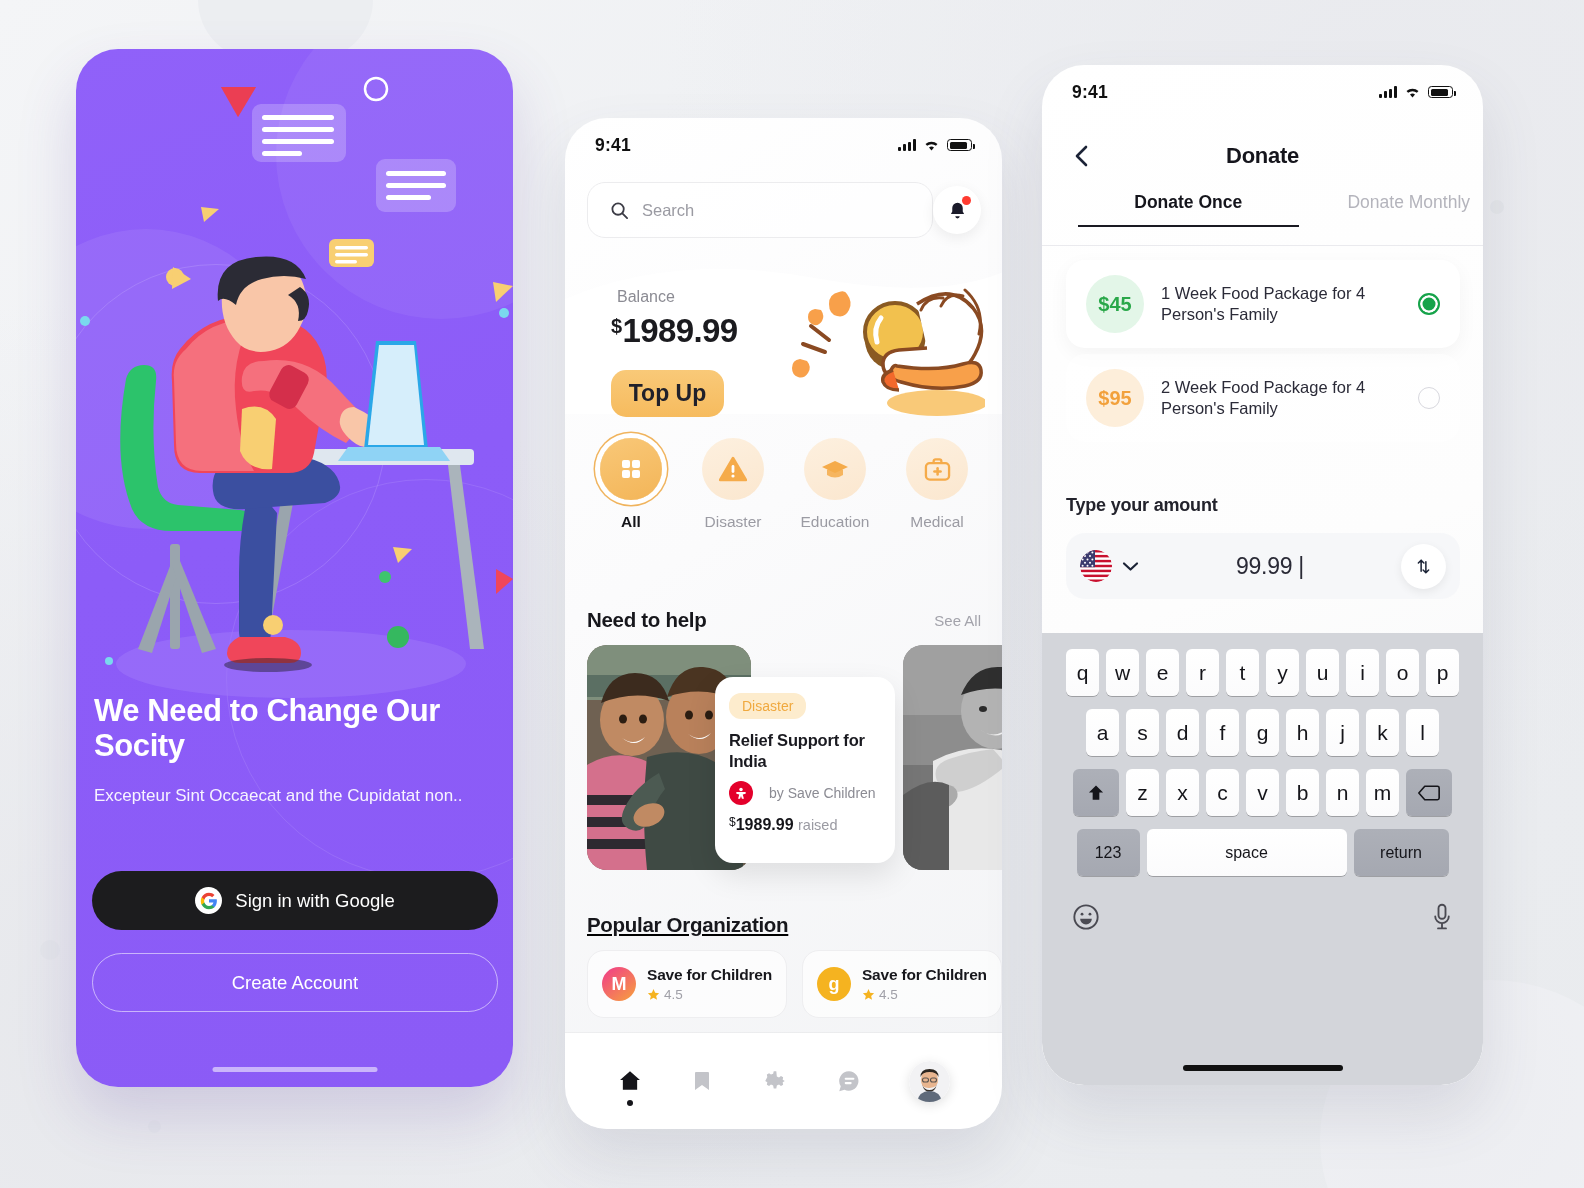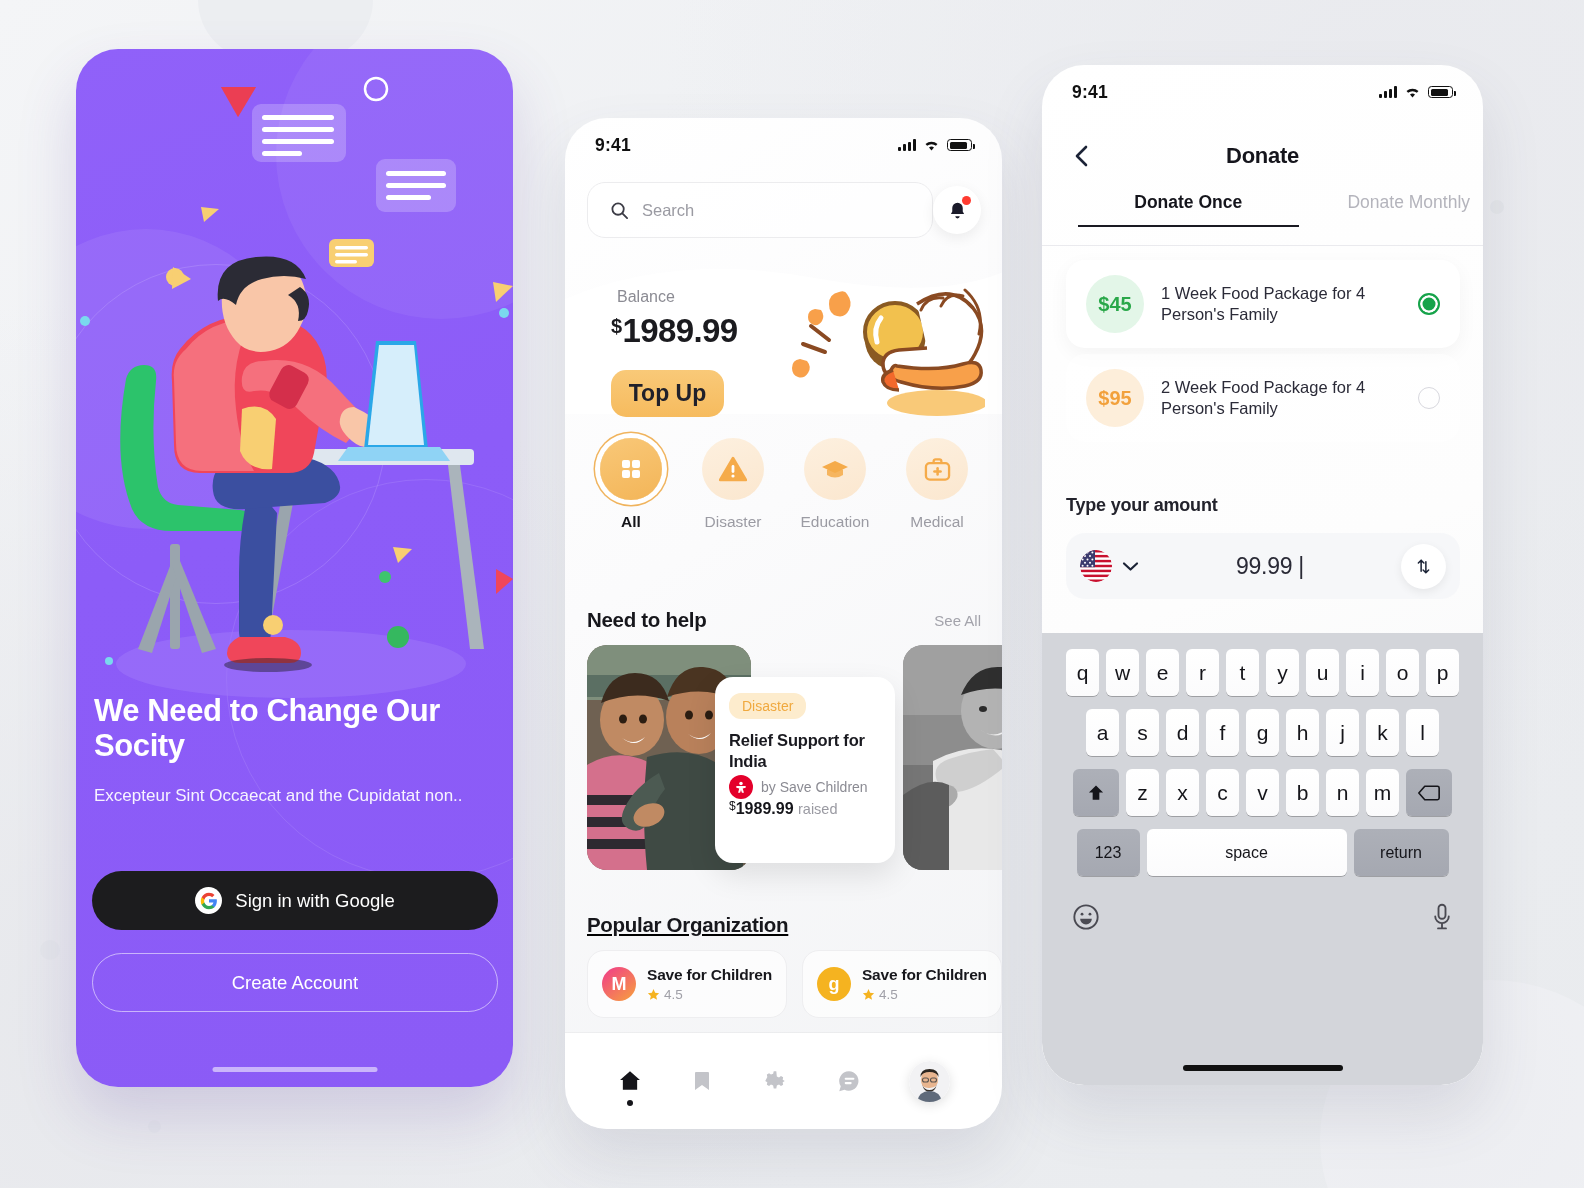--- a/index.html
+++ b/index.html
@@ -104,23 +104,23 @@
   #pop-head { top:795px;text-decoration:underline; }
 
   .cards-row { position:absolute; left:22px; top:527px; width:420px; height:225px; }
   .ph { position:absolute; width:164px; height:225px; border-radius:20px; overflow:hidden; }
   .ph1 { left:0; top:0; }
   .ph2 { left:316px; top:0; width:160px; }
   .overcard { position:absolute; left:128px; top:32px; width:180px; height:186px; background:#fff; border-radius:18px;
               box-shadow:0 12px 30px rgba(0,0,0,.10); padding:16px 14px; }
   .chip { display:inline-block; background:#fdeccd; color:#f0a93f; font-size:14px; border-radius:12px; padding:5px 13px; }
   .ov-title { margin-top:11px; font-size:16.5px; font-weight:bold; color:#1a1a20; line-height:1.25; letter-spacing:-.2px; }
-  .ov-by { margin-top:4px; display:flex; align-items:center; gap:8px; font-size:14px; color:#8b8b93; }
+  .ov-by { margin-top:10px; display:flex; align-items:center; gap:16px; font-size:14px; color:#8b8b93; }
   .sclogo { width:24px;height:24px;border-radius:50%;background:#e4002b;display:flex;align-items:center;justify-content:center; }
-  .ov-raised { font-size:16px; color:#15151a; }
+  .ov-raised { margin-top:10px; font-size:16px; color:#15151a; }
   .ov-raised b { font-weight:bold; }
   .ov-raised sup { font-size:12px; vertical-align:4px; }
   .ov-raised i { font-style:normal; color:#9a9aa2; font-size:14.5px; }
 
   .orgs { position:absolute; left:22px; top:832px; width:394px; display:flex; gap:15px; }
   .org { flex:1; height:68px; border:1px solid #eeeef0; border-radius:17px; background:rgba(255,255,255,.65);
          display:flex; align-items:center; gap:11px; padding:0 14px; cursor:pointer; }
   .org-ic { width:34px;height:34px;border-radius:50%;display:flex;align-items:center;justify-content:center;
             color:#fff; font-weight:bold; font-size:18px; flex:none; }
   .org-name { font-size:15.5px; font-weight:bold; color:#17171c; white-space:nowrap; letter-spacing:-.2px; }

